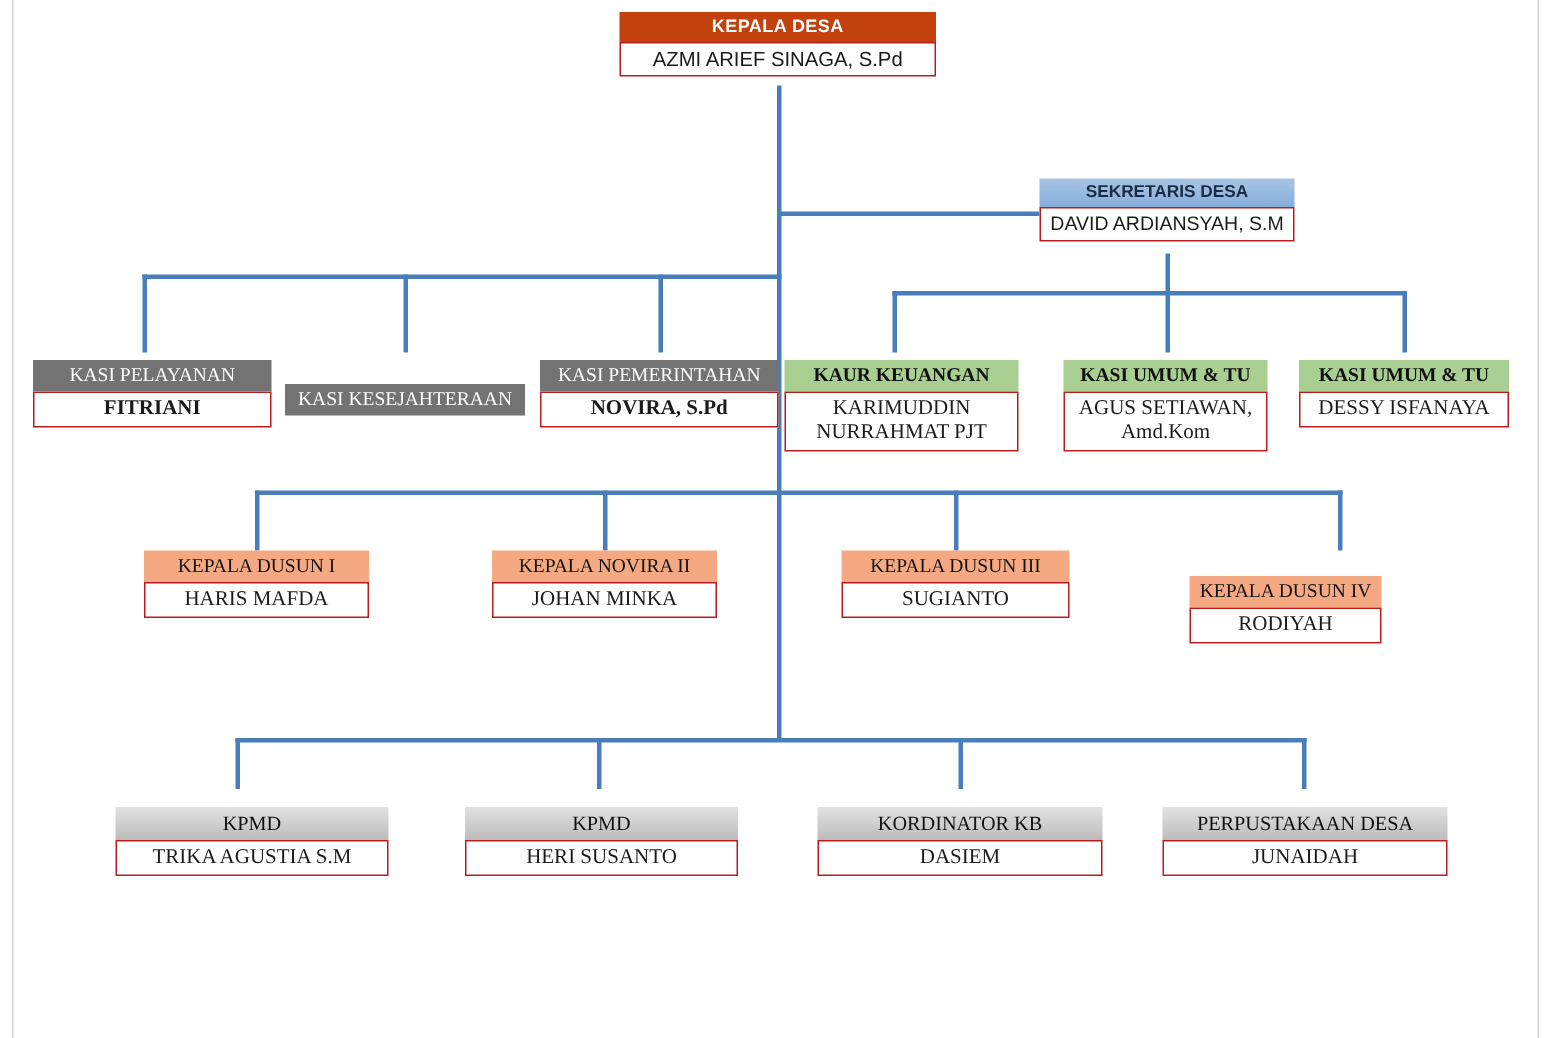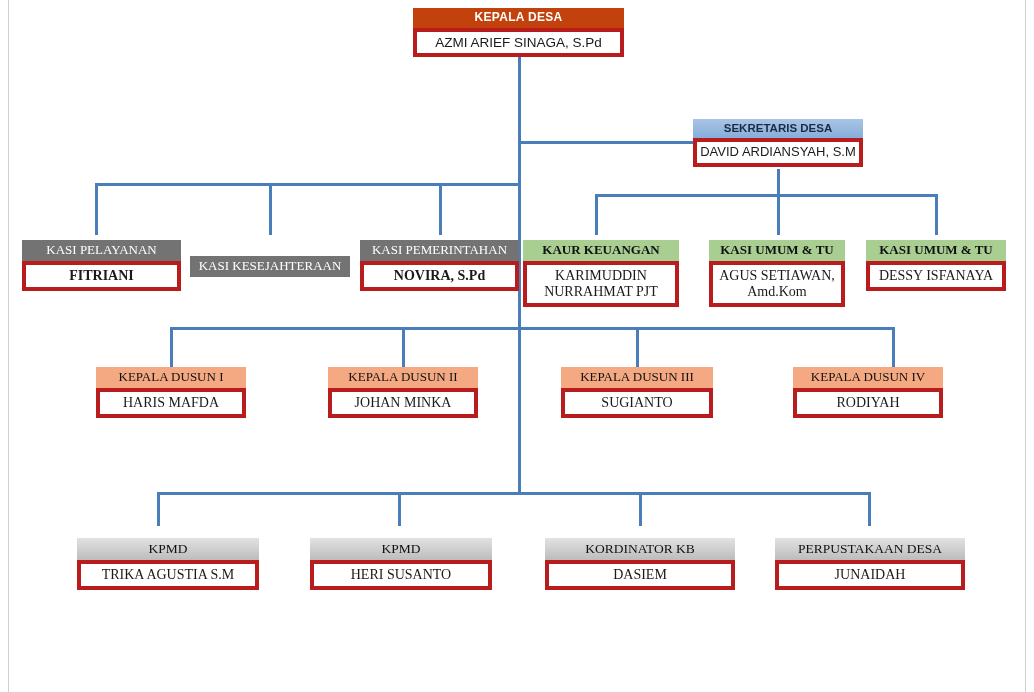--- a/index.html
+++ b/index.html
@@ -15,21 +15,21 @@
   
   .ln{position:absolute;background:#4a7ebb;}
   .lnv{width:3px;}
   .lnh{height:3px;}
 
   
   .node{position:absolute;}
   .hdr{box-sizing:border-box;width:100%;text-align:center;
        line-height:1.15;padding:3px 2px;}
   .nm{box-sizing:border-box;width:100%;text-align:center;
-      background:#ffffff;border:4px solid #b91c1c;
+      background:#ffffff;border:1px solid #b91c1c;
       line-height:1.15;padding:3px 2px;color:#1a1a1a;}
 
   
   .t-blue .hdr{background:#c2410c;color:#ffffff;font-weight:bold;
        font-size:12px;letter-spacing:.3px;
        font-family:"Liberation Sans",sans-serif;}
   .t-blue .nm{font-size:13.5px;font-family:"Liberation Sans",sans-serif;}
 
   
   .t-lblue .hdr{background:linear-gradient(to bottom,#a9c4e4,#86aedb);
@@ -130,30 +130,30 @@
     <div class="hdr">KASI UMUM &amp; TU</div>
     <div class="nm">DESSY ISFANAYA</div>
   </div>
 
   <div class="node t-salmon" style="left:96px;top:367px;width:150px;">
     <div class="hdr">KEPALA DUSUN I</div>
     <div class="nm">HARIS MAFDA</div>
   </div>
 
   <div class="node t-salmon" style="left:328px;top:367px;width:150px;">
-    <div class="hdr">KEPALA DUSUN II</div>
+    <div class="hdr">KEPALA NOVIRA II</div>
     <div class="nm">JOHAN MINKA</div>
   </div>
 
   <div class="node t-salmon" style="left:561px;top:367px;width:152px;">
     <div class="hdr">KEPALA DUSUN III</div>
     <div class="nm">SUGIANTO</div>
   </div>
 
-  <div class="node t-salmon" style="left:793px;top:367px;width:150px;">
+  <div class="node t-salmon" style="left:793px;top:384px;width:128px;">
     <div class="hdr">KEPALA DUSUN IV</div>
     <div class="nm">RODIYAH</div>
   </div>
 
   <div class="node t-gray" style="left:77px;top:526px;width:182px;">
     <div class="hdr">KPMD</div>
     <div class="nm">TRIKA AGUSTIA S.M</div>
   </div>
 
   <div class="node t-gray" style="left:310px;top:526px;width:182px;">

